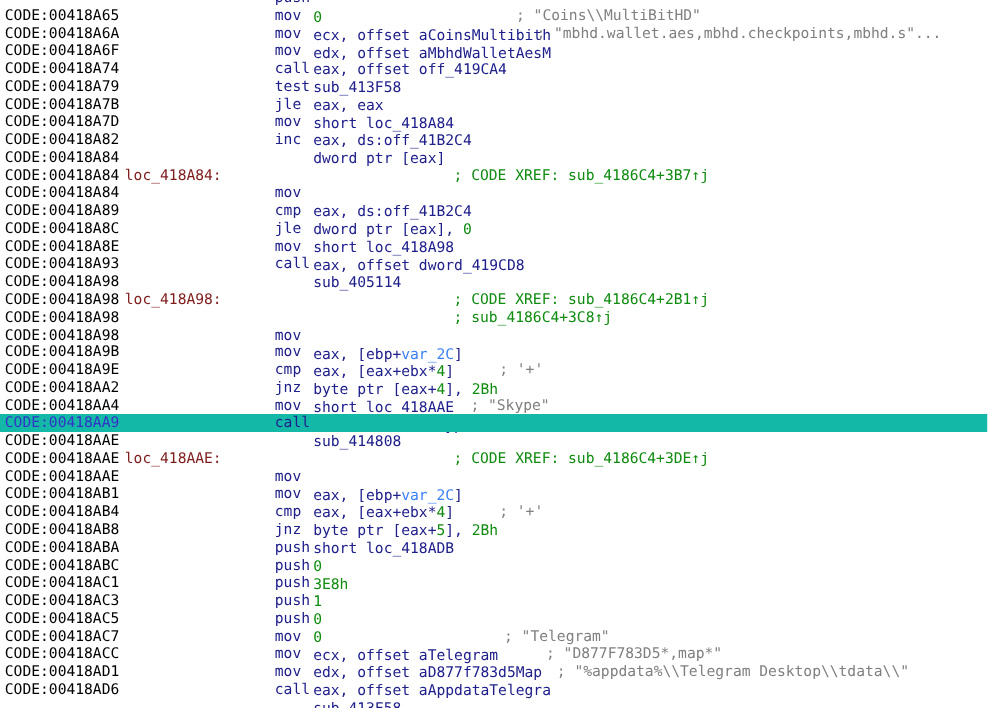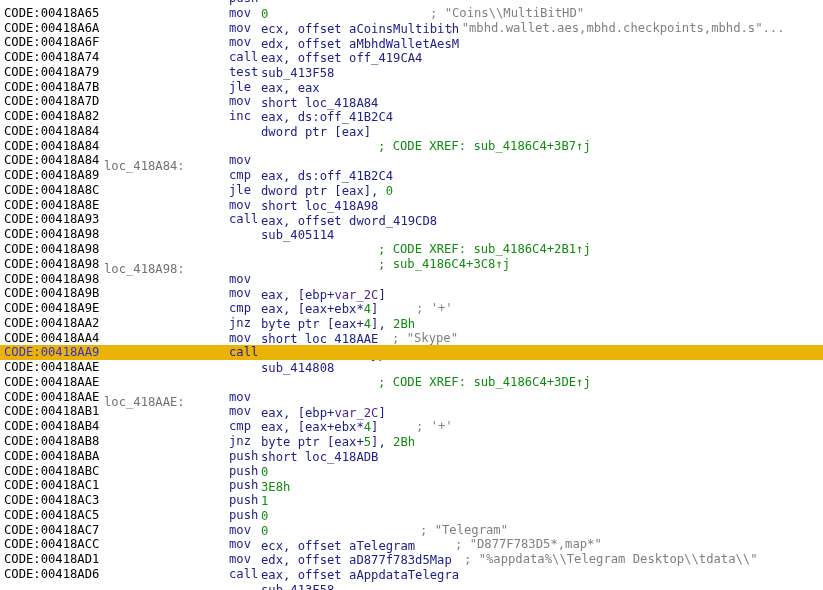--- a/index.html
+++ b/index.html
@@ -28,57 +28,56 @@
     white-space: pre;
     letter-spacing: 0px;
   }
   .row {
     height: 14.78px;
     position: relative;
     width: 823px;
     box-sizing: border-box;
   }
   .row.hl {
-    background: #eab308;
+    background: #14b8a6;
   }
   .addr {
     position: absolute;
     left: 4px;
     top: 0;
     color: #000000;
   }
   .row.hl .addr {
     color: #3434c8;
   }
   .label {
     position: absolute;
     left: 104px;
     top: 0;
-    color: #737373;
-    margin-top: 20px;
+    color: #7f1d1d;
   }
   .mnem {
     position: absolute;
     left: 229px;
     top: 0;
     color: #20208c;
   }
   .ops {
     position: absolute;
     left: 261px;
     top: 16px;
     color: #20208c;
   }
   .cmt {
     position: absolute;
     top: 0;
     color: #108c10;
   }
   .num   { color: #108c10; }
-  .var   { color: #4c1d95; text-align: center; }
+  .var   { color: #3b82f6; text-align: center; }
   .plain { color: #20208c; }
 </style>
 </head>
 <body>
 
 <div id="ida-view">
   <div class="listing" id="listing"><div class="row"><span class="addr"></span><span class="mnem">push</span><span class="ops"><span class="num">0</span></span></div><div class="row"><span class="addr">CODE:00418A65</span><span class="mnem">mov</span><span class="ops"><span class="plain">ecx, offset aCoinsMultibith</span></span><span class="cmt" style="left: 430px; color: rgb(128, 128, 128);">; "Coins\\MultiBitHD"</span></div><div class="row"><span class="addr">CODE:00418A6A</span><span class="mnem">mov</span><span class="ops"><span class="plain">edx, offset aMbhdWalletAesM</span></span><span class="cmt" style="left: 447px; color: rgb(128, 128, 128);">; "mbhd.wallet.aes,mbhd.checkpoints,mbhd.s"...</span></div><div class="row"><span class="addr">CODE:00418A6F</span><span class="mnem">mov</span><span class="ops"><span class="plain">eax, offset off_419CA4</span></span></div><div class="row"><span class="addr">CODE:00418A74</span><span class="mnem">call</span><span class="ops"><span class="plain">sub_413F58</span></span></div><div class="row"><span class="addr">CODE:00418A79</span><span class="mnem">test</span><span class="ops"><span class="plain">eax, eax</span></span></div><div class="row"><span class="addr">CODE:00418A7B</span><span class="mnem">jle</span><span class="ops"><span class="plain">short loc_418A84</span></span></div><div class="row"><span class="addr">CODE:00418A7D</span><span class="mnem">mov</span><span class="ops"><span class="plain">eax, ds:off_41B2C4</span></span></div><div class="row"><span class="addr">CODE:00418A82</span><span class="mnem">inc</span><span class="ops"><span class="plain">dword ptr [eax]</span></span></div><div class="row"><span class="addr">CODE:00418A84</span></div><div class="row"><span class="addr">CODE:00418A84</span><span class="label">loc_418A84:</span><span class="cmt" style="left: 378px; color: rgb(16, 140, 16);">; CODE XREF: sub_4186C4+3B7↑j</span></div><div class="row"><span class="addr">CODE:00418A84</span><span class="mnem">mov</span><span class="ops"><span class="plain">eax, ds:off_41B2C4</span></span></div><div class="row"><span class="addr">CODE:00418A89</span><span class="mnem">cmp</span><span class="ops"><span class="plain">dword ptr [eax], </span><span class="num">0</span></span></div><div class="row"><span class="addr">CODE:00418A8C</span><span class="mnem">jle</span><span class="ops"><span class="plain">short loc_418A98</span></span></div><div class="row"><span class="addr">CODE:00418A8E</span><span class="mnem">mov</span><span class="ops"><span class="plain">eax, offset dword_419CD8</span></span></div><div class="row"><span class="addr">CODE:00418A93</span><span class="mnem">call</span><span class="ops"><span class="plain">sub_405114</span></span></div><div class="row"><span class="addr">CODE:00418A98</span></div><div class="row"><span class="addr">CODE:00418A98</span><span class="label">loc_418A98:</span><span class="cmt" style="left: 378px; color: rgb(16, 140, 16);">; CODE XREF: sub_4186C4+2B1↑j</span></div><div class="row"><span class="addr">CODE:00418A98</span><span class="cmt" style="left: 378px; color: rgb(16, 140, 16);">; sub_4186C4+3C8↑j</span></div><div class="row"><span class="addr">CODE:00418A98</span><span class="mnem">mov</span><span class="ops"><span class="plain">eax, [ebp+</span><span class="var">var_2C</span><span class="plain">]</span></span></div><div class="row"><span class="addr">CODE:00418A9B</span><span class="mnem">mov</span><span class="ops"><span class="plain">eax, [eax+ebx*</span><span class="num">4</span><span class="plain">]</span></span></div><div class="row"><span class="addr">CODE:00418A9E</span><span class="mnem">cmp</span><span class="ops"><span class="plain">byte ptr [eax+</span><span class="num">4</span><span class="plain">], </span><span class="num">2Bh</span></span><span class="cmt" style="left: 416px; color: rgb(128, 128, 128);">; '+'</span></div><div class="row"><span class="addr">CODE:00418AA2</span><span class="mnem">jnz</span><span class="ops"><span class="plain">short loc_418AAE</span></span></div><div class="row"><span class="addr">CODE:00418AA4</span><span class="mnem">mov</span><span class="ops"><span class="plain">eax, offset aSkype </span></span><span class="cmt" style="left: 392px; color: rgb(128, 128, 128);">; "Skype"</span></div><div class="row hl"><span class="addr">CODE:00418AA9</span><span class="mnem">call</span><span class="ops"><span class="plain">sub_414808</span></span></div><div class="row"><span class="addr">CODE:00418AAE</span></div><div class="row"><span class="addr">CODE:00418AAE</span><span class="label">loc_418AAE:</span><span class="cmt" style="left: 378px; color: rgb(16, 140, 16);">; CODE XREF: sub_4186C4+3DE↑j</span></div><div class="row"><span class="addr">CODE:00418AAE</span><span class="mnem">mov</span><span class="ops"><span class="plain">eax, [ebp+</span><span class="var">var_2C</span><span class="plain">]</span></span></div><div class="row"><span class="addr">CODE:00418AB1</span><span class="mnem">mov</span><span class="ops"><span class="plain">eax, [eax+ebx*</span><span class="num">4</span><span class="plain">]</span></span></div><div class="row"><span class="addr">CODE:00418AB4</span><span class="mnem">cmp</span><span class="ops"><span class="plain">byte ptr [eax+</span><span class="num">5</span><span class="plain">], </span><span class="num">2Bh</span></span><span class="cmt" style="left: 416px; color: rgb(128, 128, 128);">; '+'</span></div><div class="row"><span class="addr">CODE:00418AB8</span><span class="mnem">jnz</span><span class="ops"><span class="plain">short loc_418ADB</span></span></div><div class="row"><span class="addr">CODE:00418ABA</span><span class="mnem">push</span><span class="ops"><span class="num">0</span></span></div><div class="row"><span class="addr">CODE:00418ABC</span><span class="mnem">push</span><span class="ops"><span class="num">3E8h</span></span></div><div class="row"><span class="addr">CODE:00418AC1</span><span class="mnem">push</span><span class="ops"><span class="num">1</span></span></div><div class="row"><span class="addr">CODE:00418AC3</span><span class="mnem">push</span><span class="ops"><span class="num">0</span></span></div><div class="row"><span class="addr">CODE:00418AC5</span><span class="mnem">push</span><span class="ops"><span class="num">0</span></span></div><div class="row"><span class="addr">CODE:00418AC7</span><span class="mnem">mov</span><span class="ops"><span class="plain">ecx, offset aTelegram </span></span><span class="cmt" style="left: 420px; color: rgb(128, 128, 128);">; "Telegram"</span></div><div class="row"><span class="addr">CODE:00418ACC</span><span class="mnem">mov</span><span class="ops"><span class="plain">edx, offset aD877f783d5Map </span></span><span class="cmt" style="left: 455px; color: rgb(128, 128, 128);">; "D877F783D5*,map*"</span></div><div class="row"><span class="addr">CODE:00418AD1</span><span class="mnem">mov</span><span class="ops"><span class="plain">eax, offset aAppdataTelegra </span></span><span class="cmt" style="left: 464px; color: rgb(128, 128, 128);">; "%appdata%\\Telegram Desktop\\tdata\\"</span></div><div class="row"><span class="addr">CODE:00418AD6</span><span class="mnem">call</span><span class="ops"><span class="plain">sub_413F58</span></span></div></div>
 </div>
 
 </body></html>

